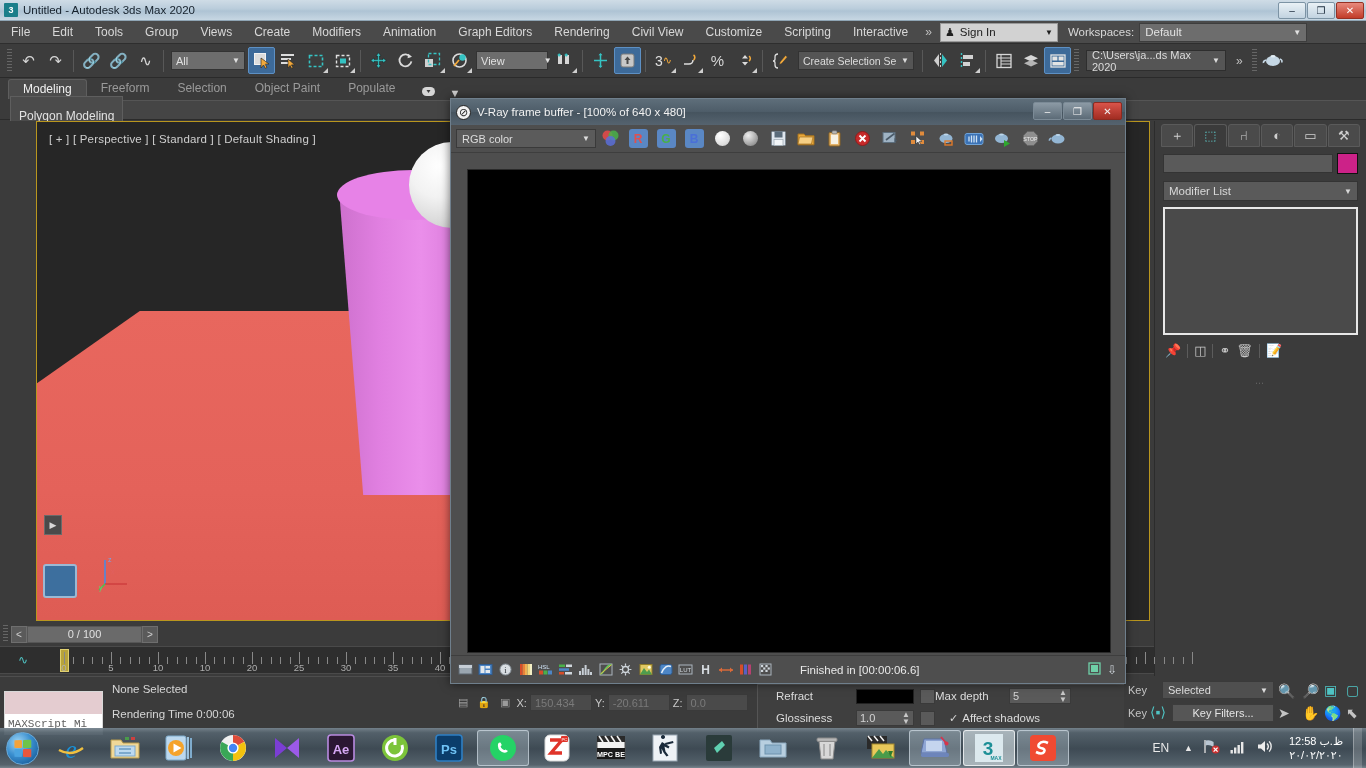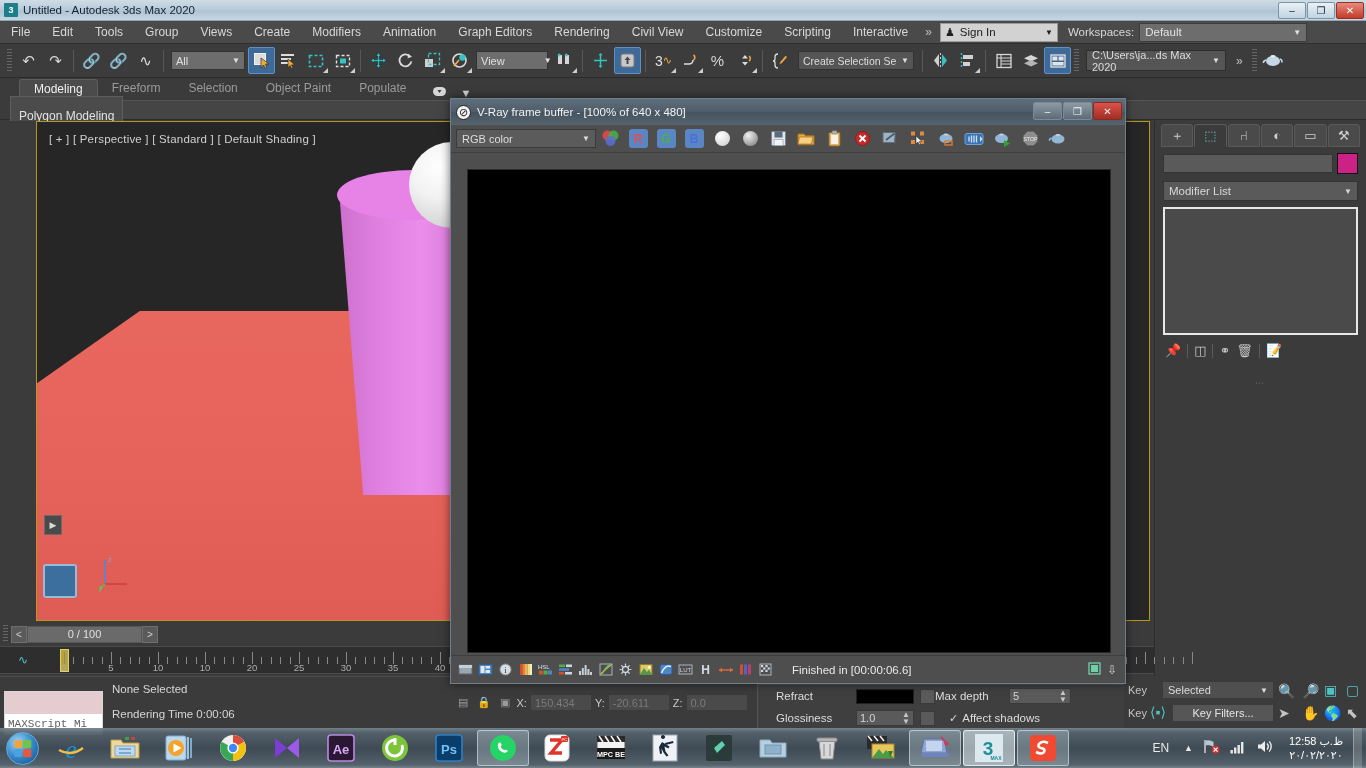--- a/index.html
+++ b/index.html
@@ -99,21 +99,21 @@
     font-size: 11px; display:flex; align-items:center; padding:0 5px;
     border:1px solid #2e2e2e; margin: 0 4px;
   }
   .path-combo .dd { margin-left:auto; font-size:8px; }
 
   
   .ribbon {
     position: absolute; top: 78px; left: 0; width: 1366px; height: 42px;
     background: #3b3b3b; border-bottom: 1px solid #2b2b2b;
   }
-  .ribtabs { display:flex; align-items:flex-end; height: 21px; padding-left: 19px; }
+  .ribtabs { display:flex; align-items:flex-end; height: 21px; padding-left: 8px; }
   .ribtab {
     font-size: 12px; color: #9a9a9a; padding: 2px 14px 3px 14px; height: 20px;
   }
   .ribtab.active {
     color: #f0f0f0; background: #4b4b4b;
     border: 1px solid #5e5e5e; border-bottom: none;
     border-radius: 3px 3px 0 0;
   }
   .ribpanel-row { display:flex; align-items:center; height: 20px; }
   .ribpanel {
@@ -342,21 +342,21 @@
   }
   .vfb-bottom {
     position:absolute; left: 0; bottom: 0; width: 100%; height: 28px;
     background: #4e4e4e; display:flex; align-items:center; padding: 0 5px;
     border-top: 1px solid #3e3e3e;
   }
   .vfb-bb {
     width: 19px; height: 20px; display:flex; align-items:center; justify-content:center;
     margin-right: 1px; font-size: 11px; color: #d0d0d0; position:relative;
   }
-  .vfb-status { font-size: 11.5px; color:#e8e8e8; margin-left: 16px; }
+  .vfb-status { font-size: 11.5px; color:#e8e8e8; margin-left: 24px; }
   .vfb-right { margin-left:auto; display:flex; align-items:center; gap: 6px; padding-right: 3px;}
 
   
   .taskbar {
     position:absolute; left:0; top: 728px; width: 1366px; height: 40px;
     background: linear-gradient(to bottom, rgba(118,132,142,.95) 0%, rgba(84,98,108,.95) 12%,
                 rgba(62,75,85,.95) 52%, rgba(86,100,110,.95) 92%, rgba(122,136,146,.95) 100%);
     display:flex; align-items:center;
   }
   .startorb {

